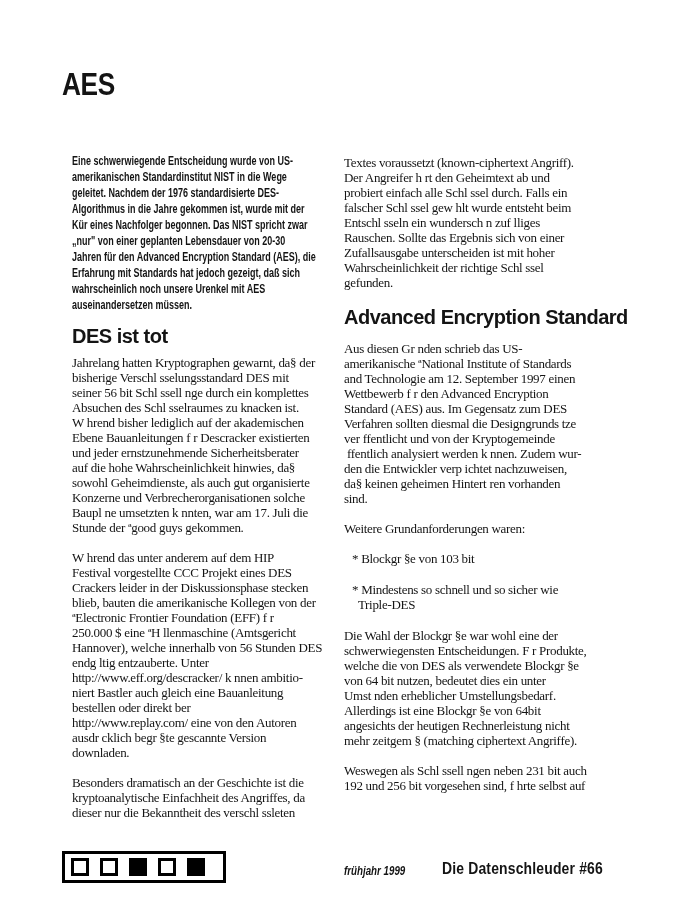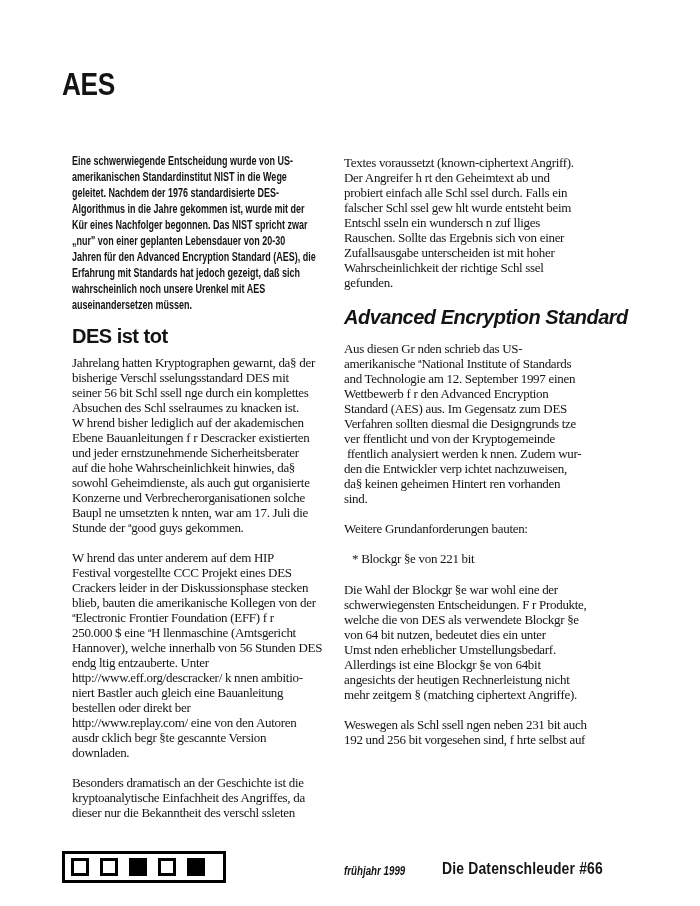--- a/index.html
+++ b/index.html
@@ -22,21 +22,21 @@
   .intro{
     font-weight:bold;font-size:12.5px;line-height:16px;margin:0 0 11px 0;
     white-space:pre-line;width:140%;
     transform:scaleX(0.72);transform-origin:0 0;
   }
   h2{
     font-size:20px;line-height:24px;font-weight:bold;margin:0;
     letter-spacing:-0.5px;white-space:nowrap;
   }
   .h-left{margin:0 0 7px 0;}
-  .h-right{margin:0 0 12px 0;font-style:italic;}
+  .h-right{margin:0 0 12px 0;}
 
   .serif{
     font-family:Liberation Serif, serif;font-size:13px;line-height:15px;
     letter-spacing:-0.3px;white-space:pre-line;margin:0 0 15px 0;
   }
   .bullets{margin:0;padding:0 0 0 8px;list-style:none;}
   .bullets .serif{margin:0 0 16px 0;}
   .last{margin-bottom:0;}
 
   .pager{
@@ -123,23 +123,25 @@
 amerikanische ªNational Institute of Standards
 and Technologie  am 12. September 1997 einen
 Wettbewerb f r den Advanced Encryption
 Standard (AES) aus. Im Gegensatz zum DES
 Verfahren sollten diesmal die Designgrunds tze
 ver ffentlicht und von der Kryptogemeinde
 &nbsp;ffentlich analysiert werden k nnen. Zudem wur-
 den die Entwickler verp ichtet nachzuweisen,
 da§ keinen geheimen Hintert ren vorhanden
 sind.</p>
-    <p class="serif">Weitere Grundanforderungen bauten:</p>
+    <p class="serif">Weitere Grundanforderungen waren:</p>
     <ul class="bullets">
-      <li class="serif">* Blockgr §e von 221 bit</li>
+      <li class="serif">* Blockgr §e von 103 bit</li>
+      <li class="serif">* Mindestens so schnell und so sicher wie
+&nbsp;&nbsp;Triple-DES</li>
     </ul>
     <p class="serif">Die Wahl der Blockgr §e war wohl eine der
 schwerwiegensten Entscheidungen. F r Produkte,
 welche die von DES als verwendete Blockgr §e
 von 64 bit nutzen, bedeutet dies ein unter
 Umst nden erheblicher Umstellungsbedarf.
 Allerdings ist eine Blockgr §e von 64bit
 angesichts der heutigen Rechnerleistung nicht
 mehr zeitgem § (matching ciphertext Angriffe).</p>
     <p class="serif last">Weswegen als Schl ssell ngen neben 231 bit auch

